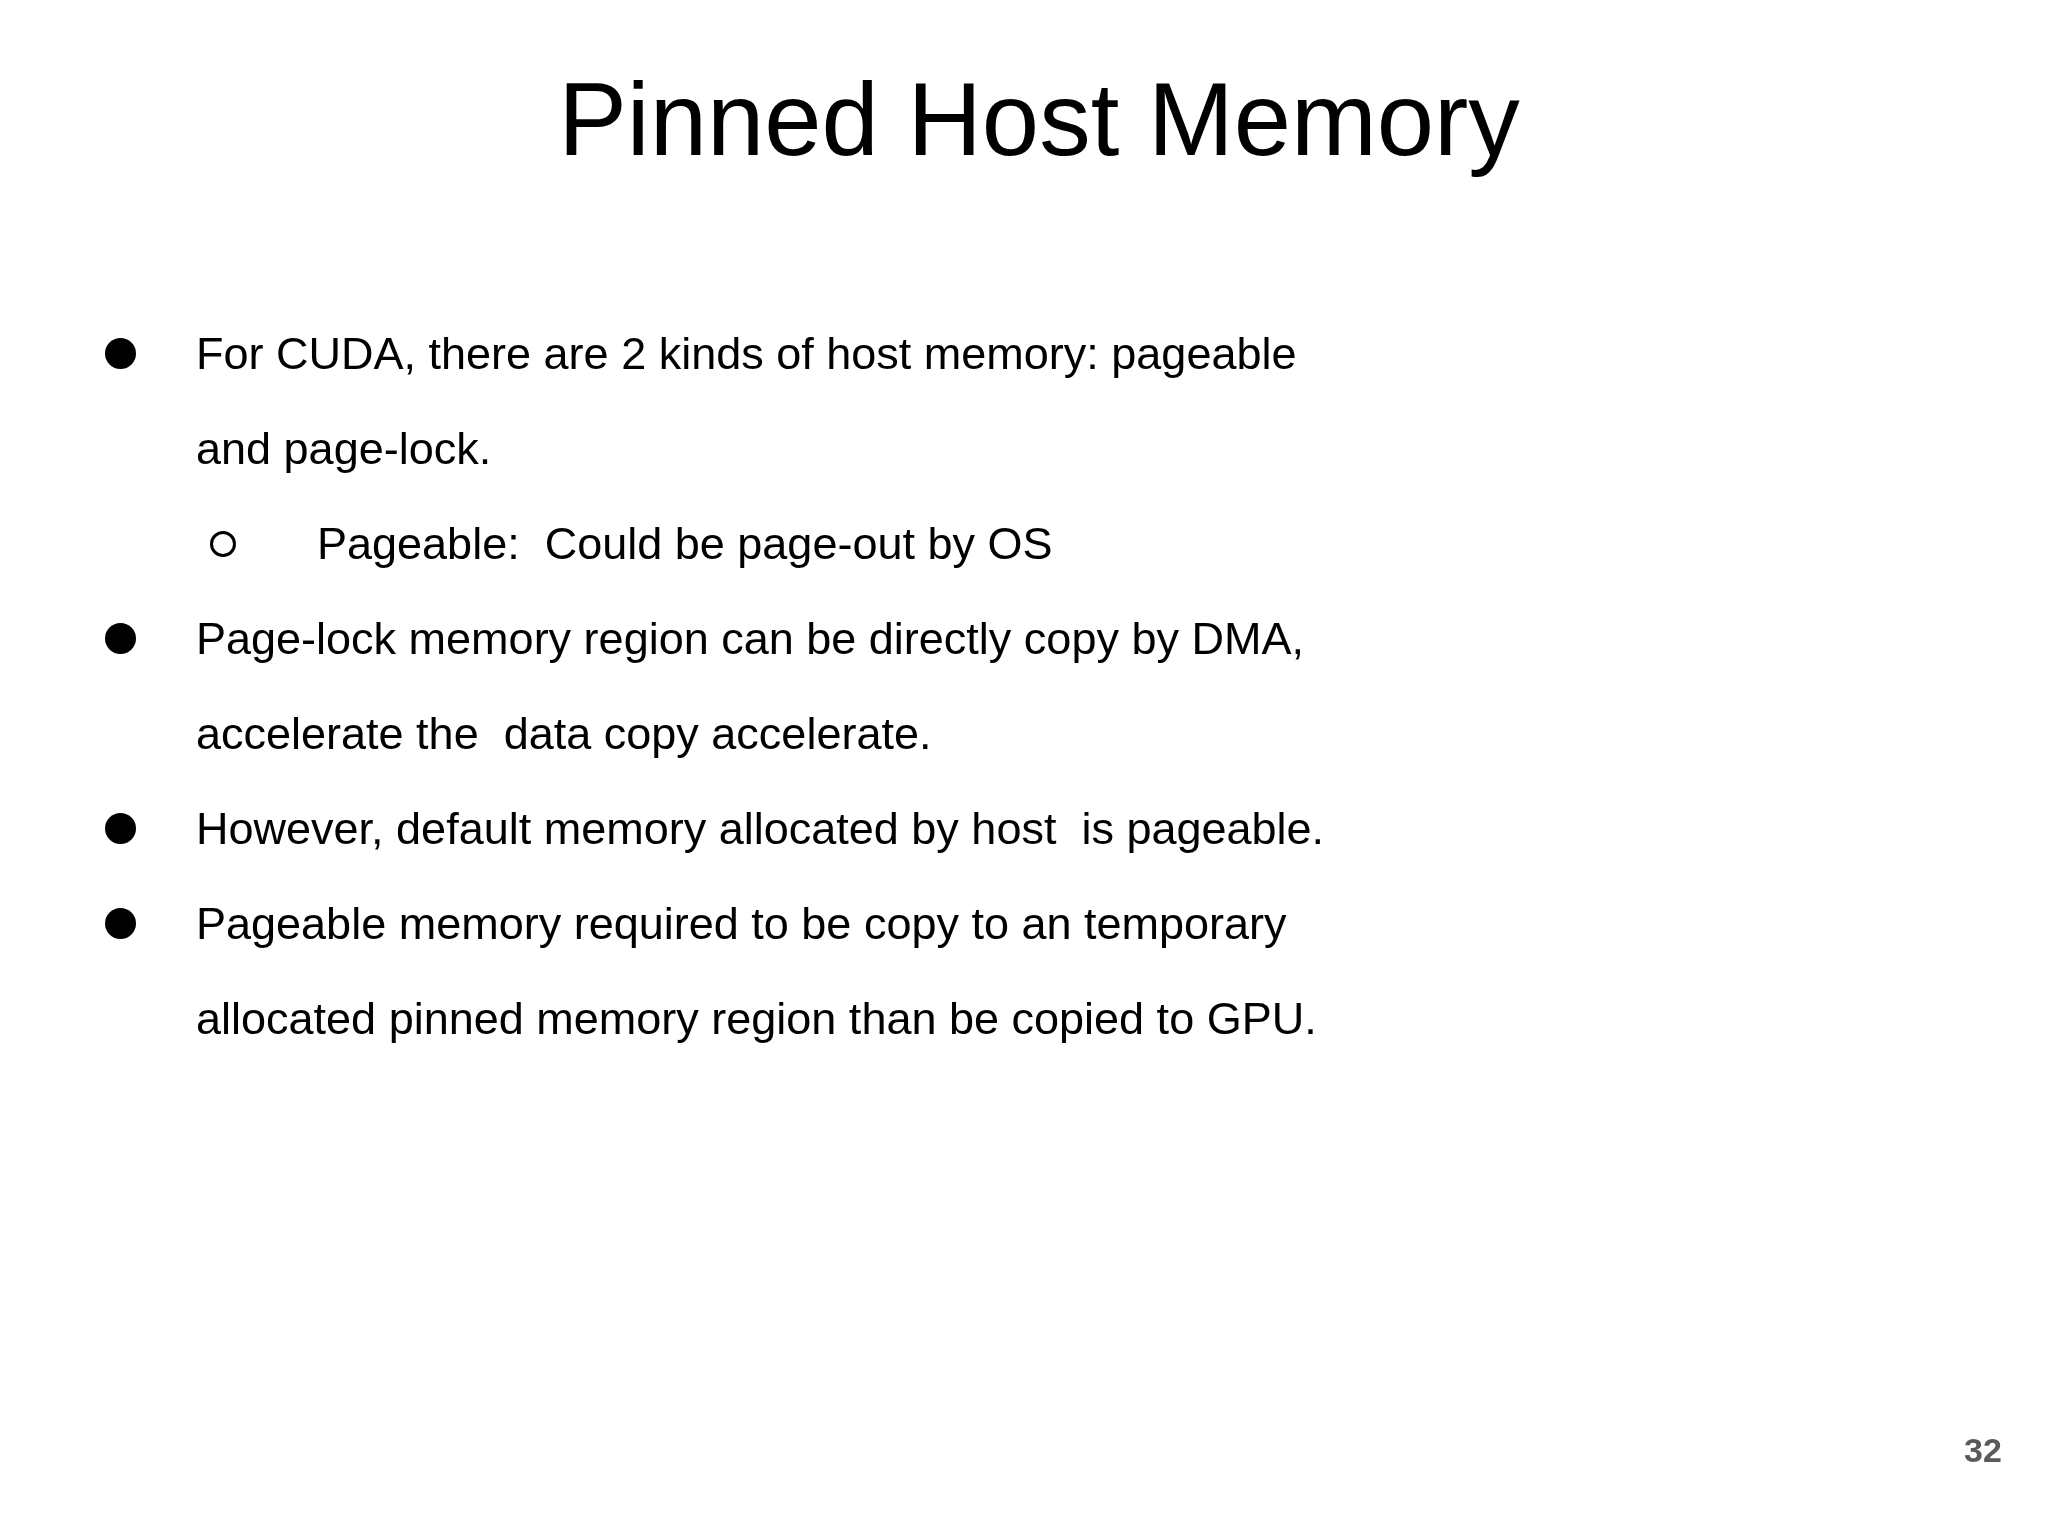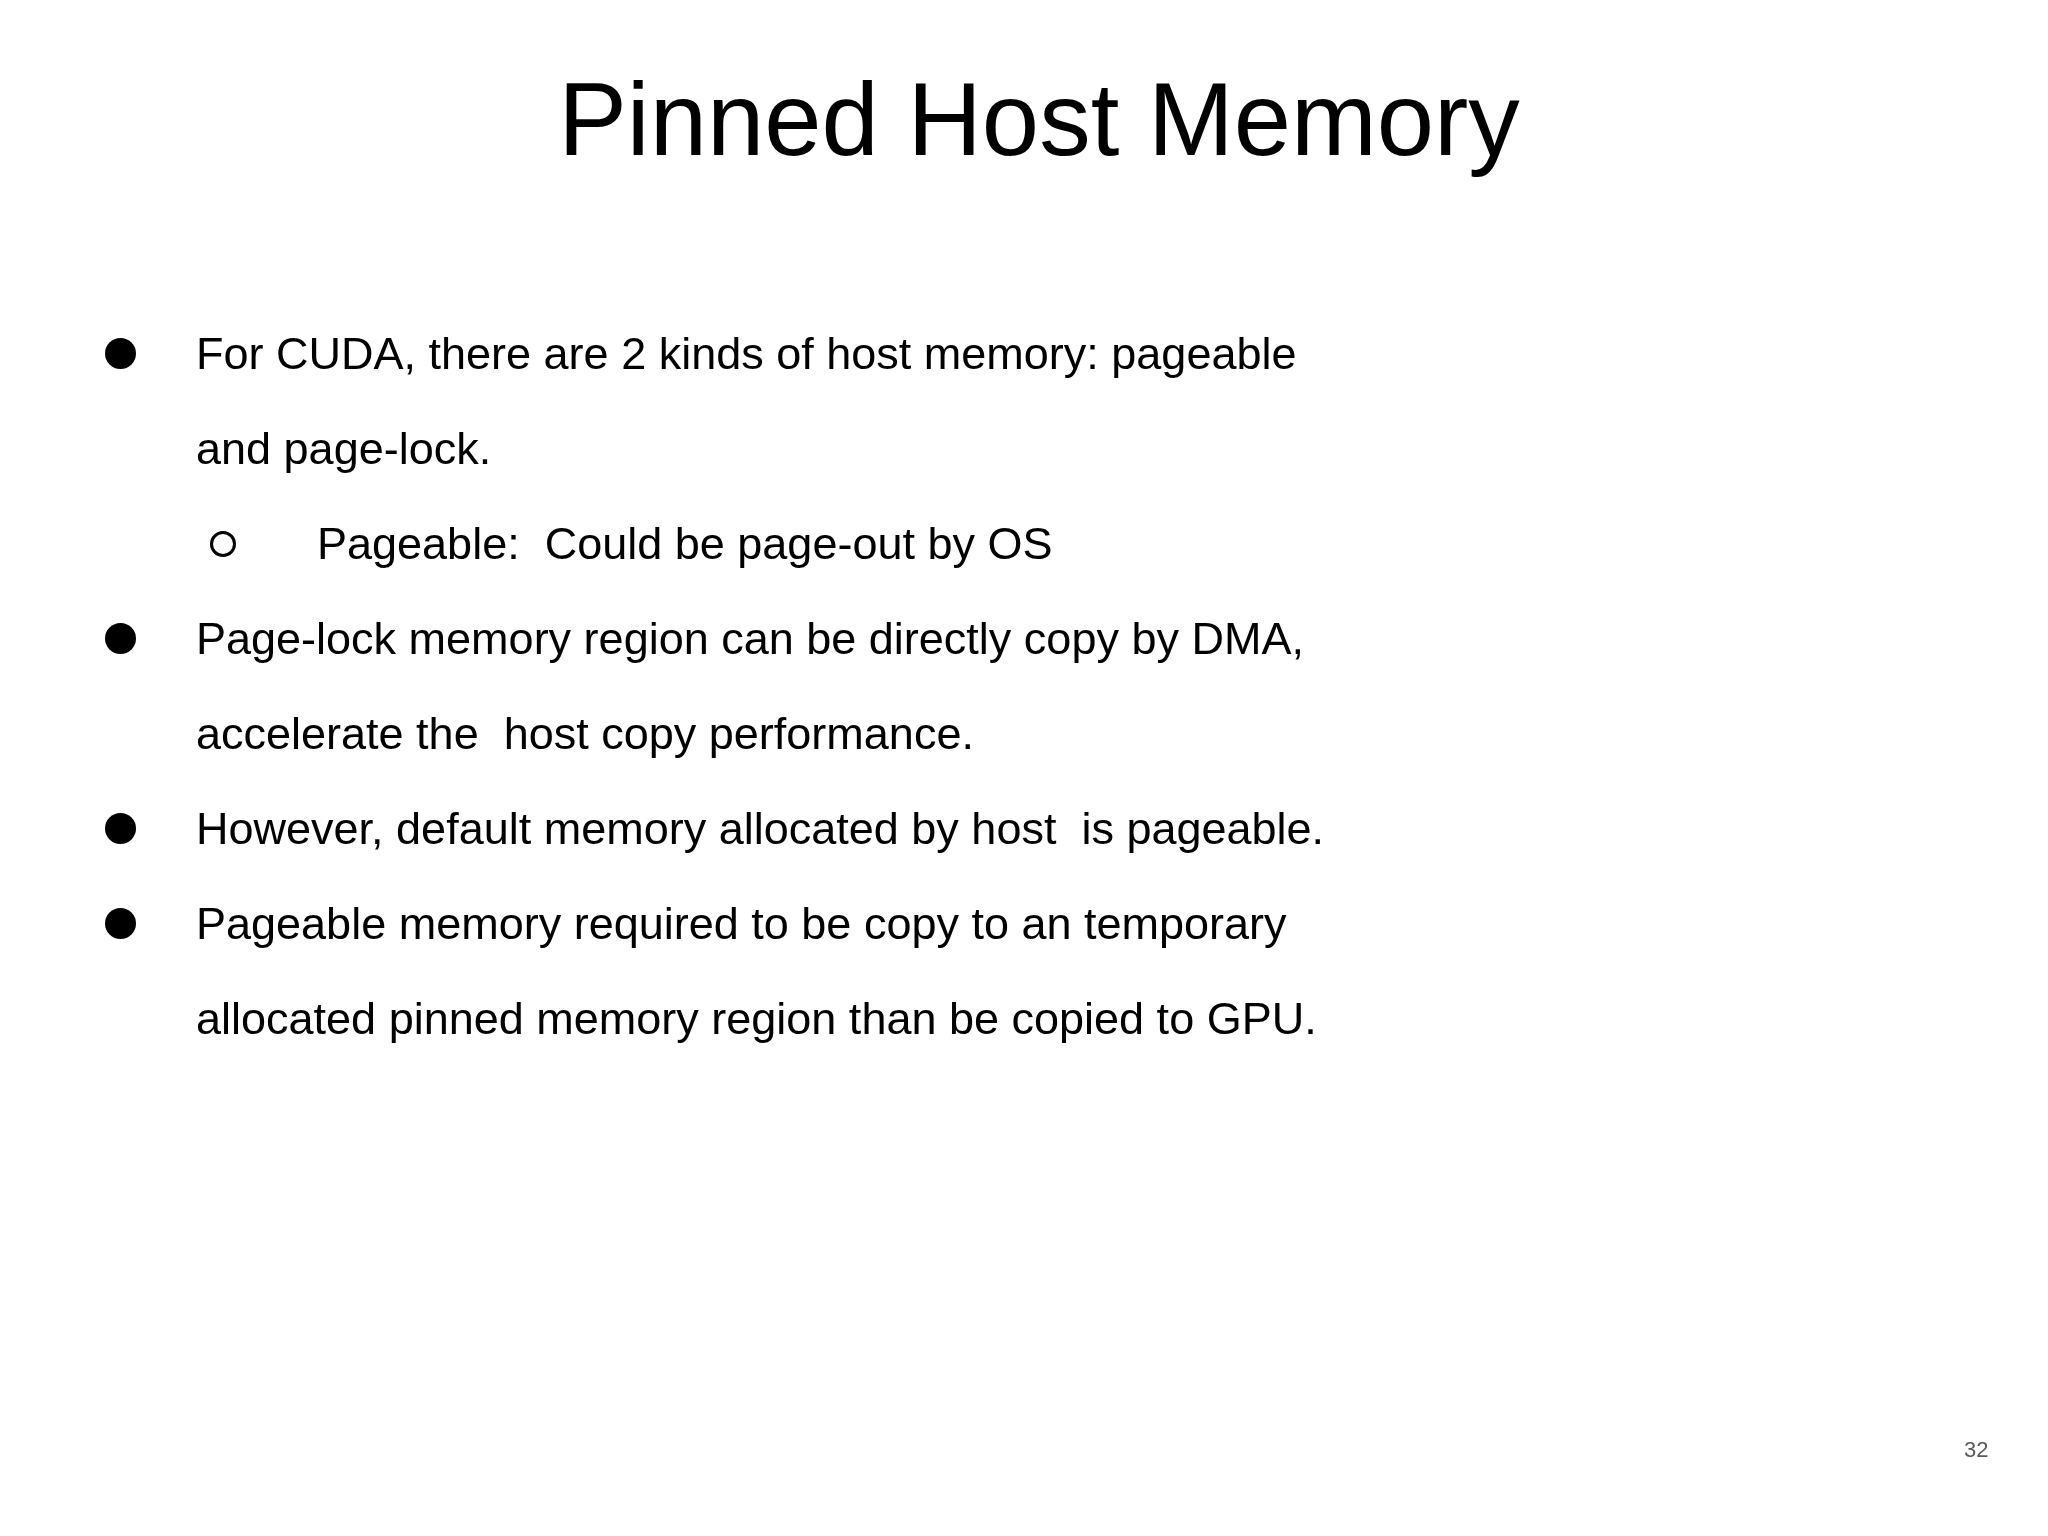--- a/index.html
+++ b/index.html
@@ -65,23 +65,24 @@
     height: 26px;
     border: 3px solid #000000;
     background: transparent;
     box-sizing: border-box;
   }
   .bold { font-weight: 700; }
   .page-number {
     position: absolute;
     top: 1431px;
     left: 1964px;
-    font-size: 22px;
+    font-size: 34px;
     line-height: 38px;
     color: #5a5a5a;
+    font-weight: bold;
   }
 </style>
 </head>
 <body style="background: rgb(255, 255, 255); color: rgb(0, 0, 0);">
 
 <div class="slide">
   <div class="title">Pinned Host Memory</div>
 
   <div class="content">
       <div class="item level1">
@@ -89,21 +90,21 @@
         <div class="line"><span>For CUDA, there are 2 kinds of host memory: pageable</span></div>
         <div class="line"><span>and page-lock.</span></div>
       </div>
       <div class="item level2">
         <span class="marker"></span>
         <div class="line"><span>Pageable:  Could be page-out by OS</span></div>
       </div>
       <div class="item level1">
         <span class="marker"></span>
         <div class="line"><span>Page-lock memory region can be directly copy by DMA,</span></div>
-        <div class="line"><span>accelerate the  host copy performance.</span></div>
+        <div class="line"><span>accelerate the  data copy accelerate.</span></div>
       </div>
       <div class="item level1">
         <span class="marker"></span>
         <div class="line"><span>However, default memory allocated by host  is pageable.</span></div>
       </div>
       <div class="item level1">
         <span class="marker"></span>
         <div class="line"><span>Pageable memory required to be copy to an temporary</span></div>
         <div class="line"><span>allocated pinned memory region than be copied to GPU.</span></div>
       </div>

